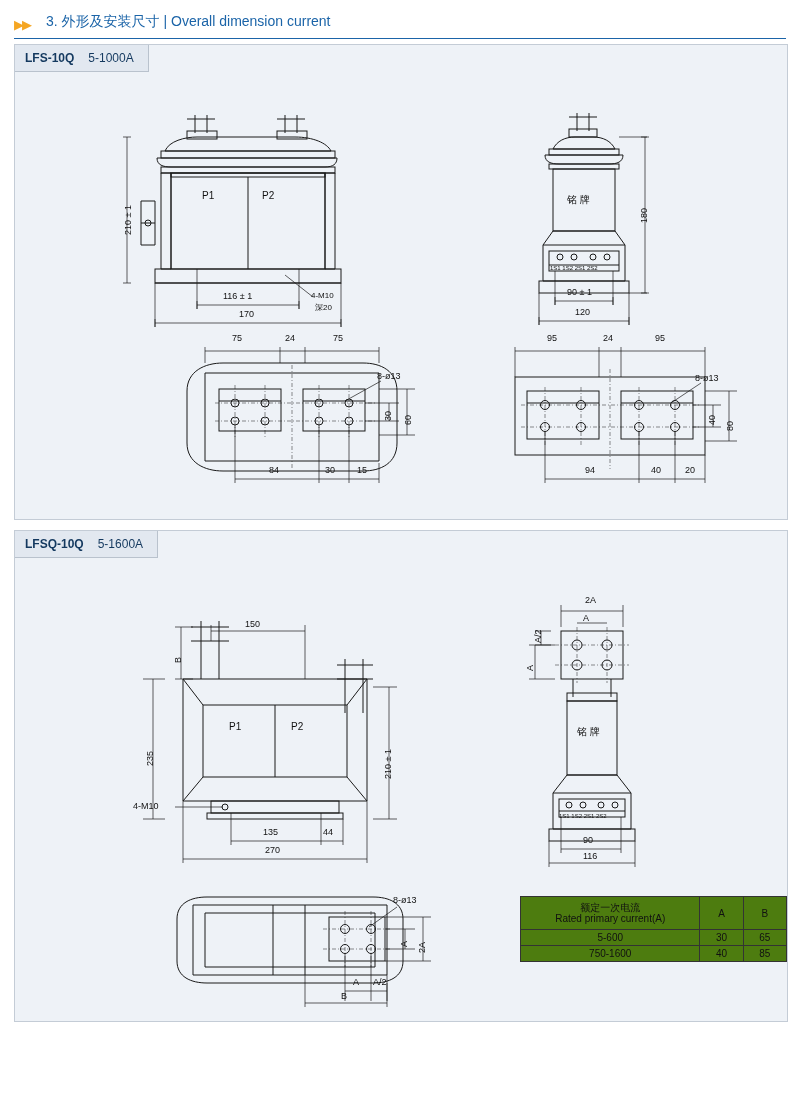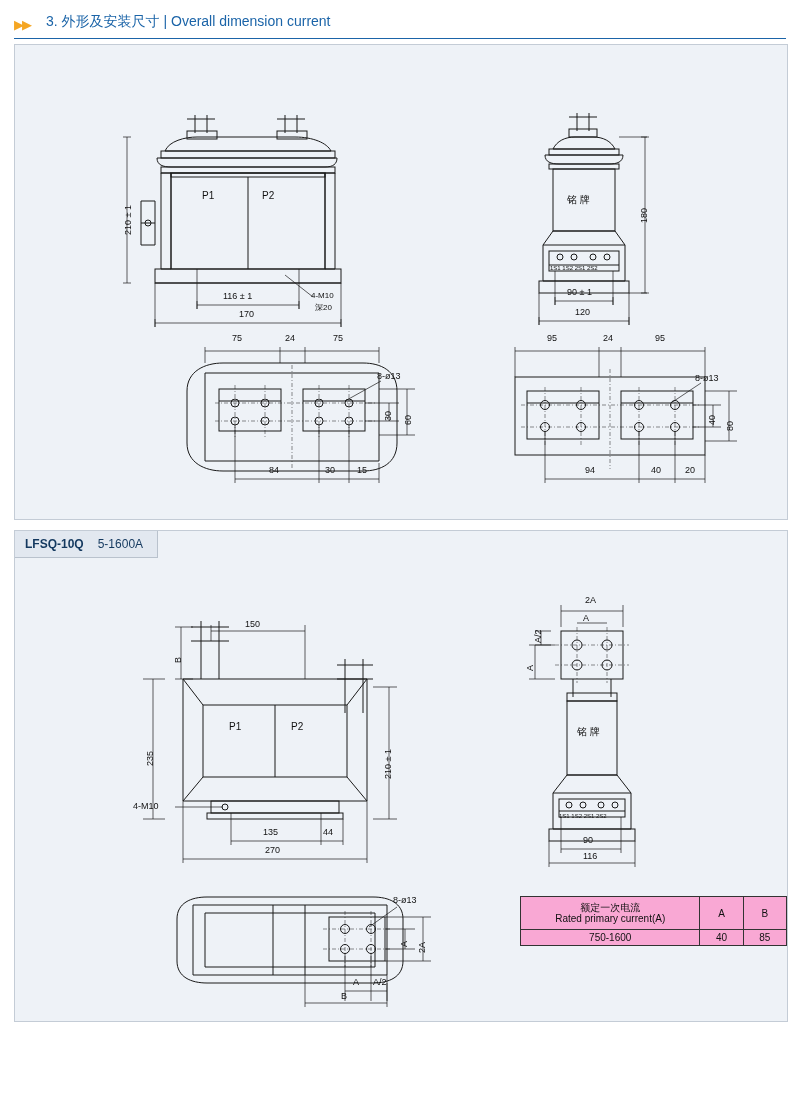--- a/index.html
+++ b/index.html
@@ -64,21 +64,21 @@
   .lbl.rot{transform:rotate(-90deg);transform-origin:left top;}
   .caption{position:absolute;font-size:10px;color:#111;white-space:nowrap;}
 
   svg{display:block;overflow:visible;}
 
   
   .spec-table{
     position:absolute;
     border-collapse:collapse;
     font-size:10px;
-    background:#f9a8d4;
+    background:#4d7c0f;
   }
   .spec-table td,.spec-table th{
     border:1px solid #333;
     text-align:center;
     padding:2px 4px;
     font-weight:normal;
     color:#111;
   }
   .spec-table .hd{height:28px;}
   .spec-table .c-wide{width:180px;}
@@ -95,20 +95,23 @@
     <div class="htitle">
       <span>3.</span>
       <span>外形及安装尺寸</span>
       <span class="hsep">|</span>
       <span>Overall dimension current</span>
     </div>
     <div class="hline"></div>
   </div>
 
   <div class="panel" id="panel-top">
+    <div class="tag">
+      <b>LFS-10Q</b><span class="tag-amp">5-1000A</span>
+    </div>
 
     <div class="dwg" style="left:120px;top:60px;">
       <svg width="290" height="230" viewBox="0 0 290 230">
         <g fill="none" stroke="#1a1a1a" stroke-width="1">
 
           <path d="M60 10 L60 28 M72 10 L72 28 M150 10 L150 28 M162 10 L162 28"></path>
           <path d="M52 14 L80 14 M142 14 L170 14"></path>
           <rect x="52" y="26" width="30" height="8"></rect>
           <rect x="142" y="26" width="30" height="8"></rect>
 
@@ -458,20 +461,25 @@
       <tbody>
           <tr>
         <th class="hd c-wide two-line">
           <div>额定一次电流</div>
           <div>Rated primary current(A)</div>
         </th>
         <th class="hd c-nar">A</th>
         <th class="hd c-nar">B</th>
       </tr>
       <tr>
+        <td>5-600</td>
+        <td>30</td>
+        <td>65</td>
+      </tr>
+      <tr>
         <td>750-1600</td>
         <td>40</td>
         <td>85</td>
       </tr>
     </tbody>
       </table>
   </div>
 
 </div>
 

